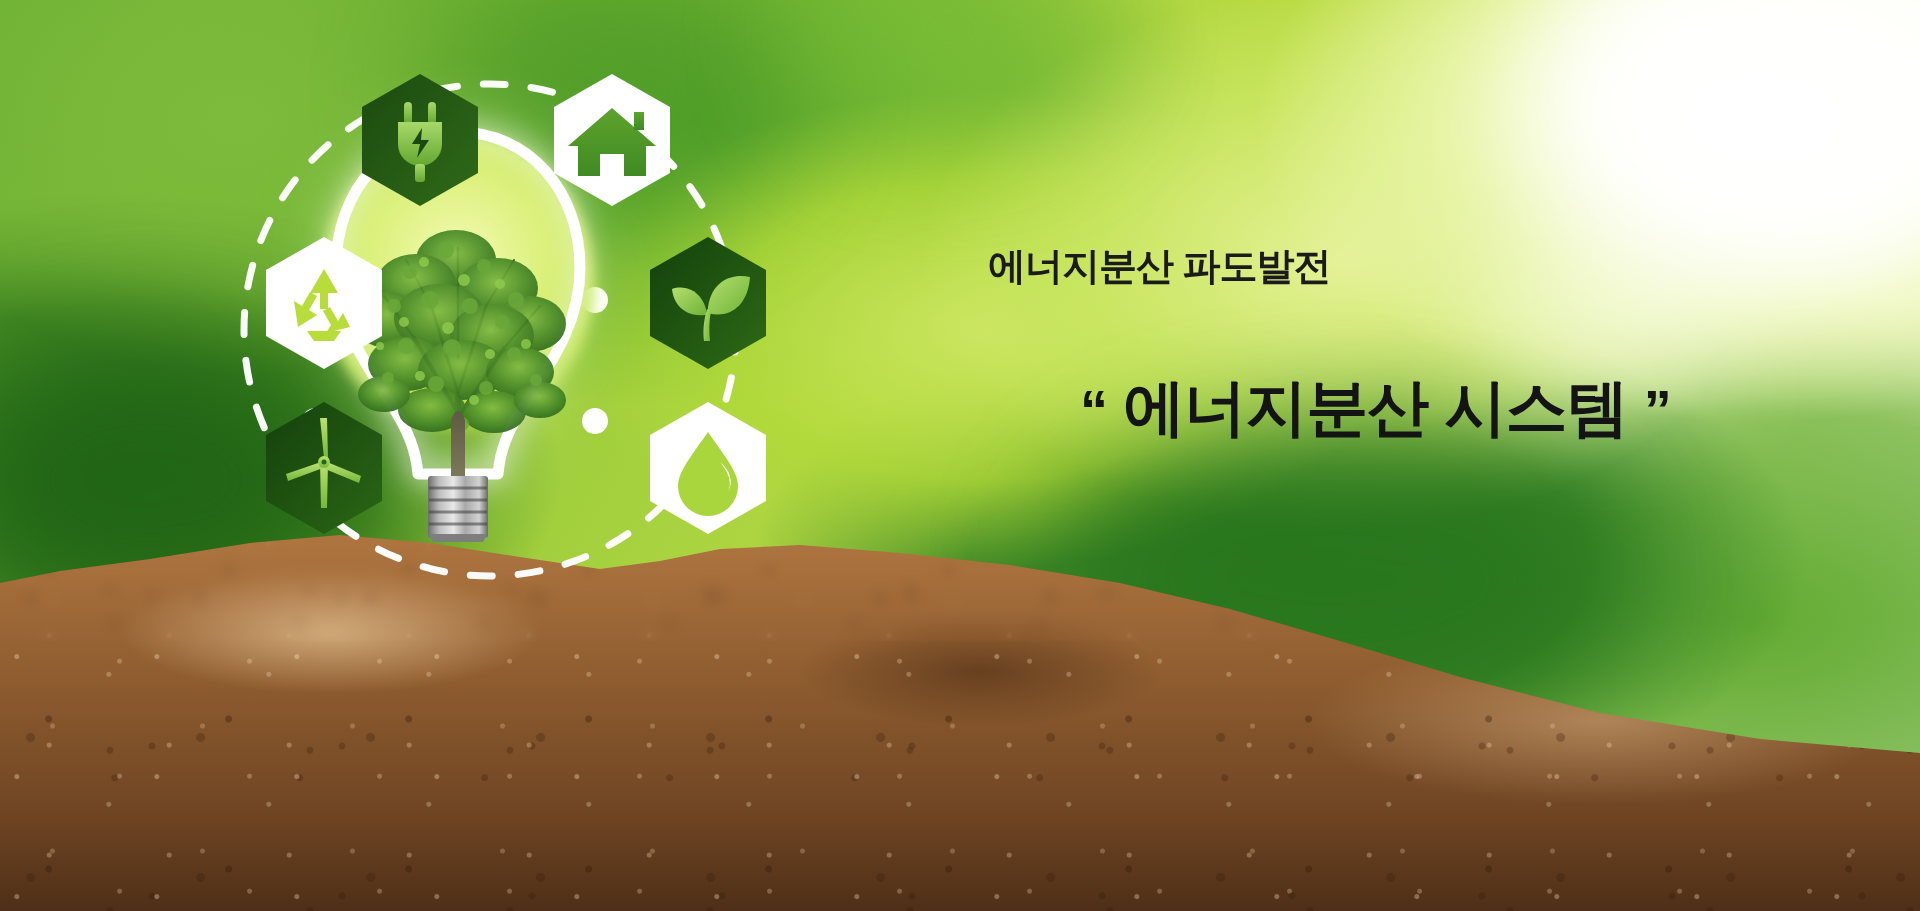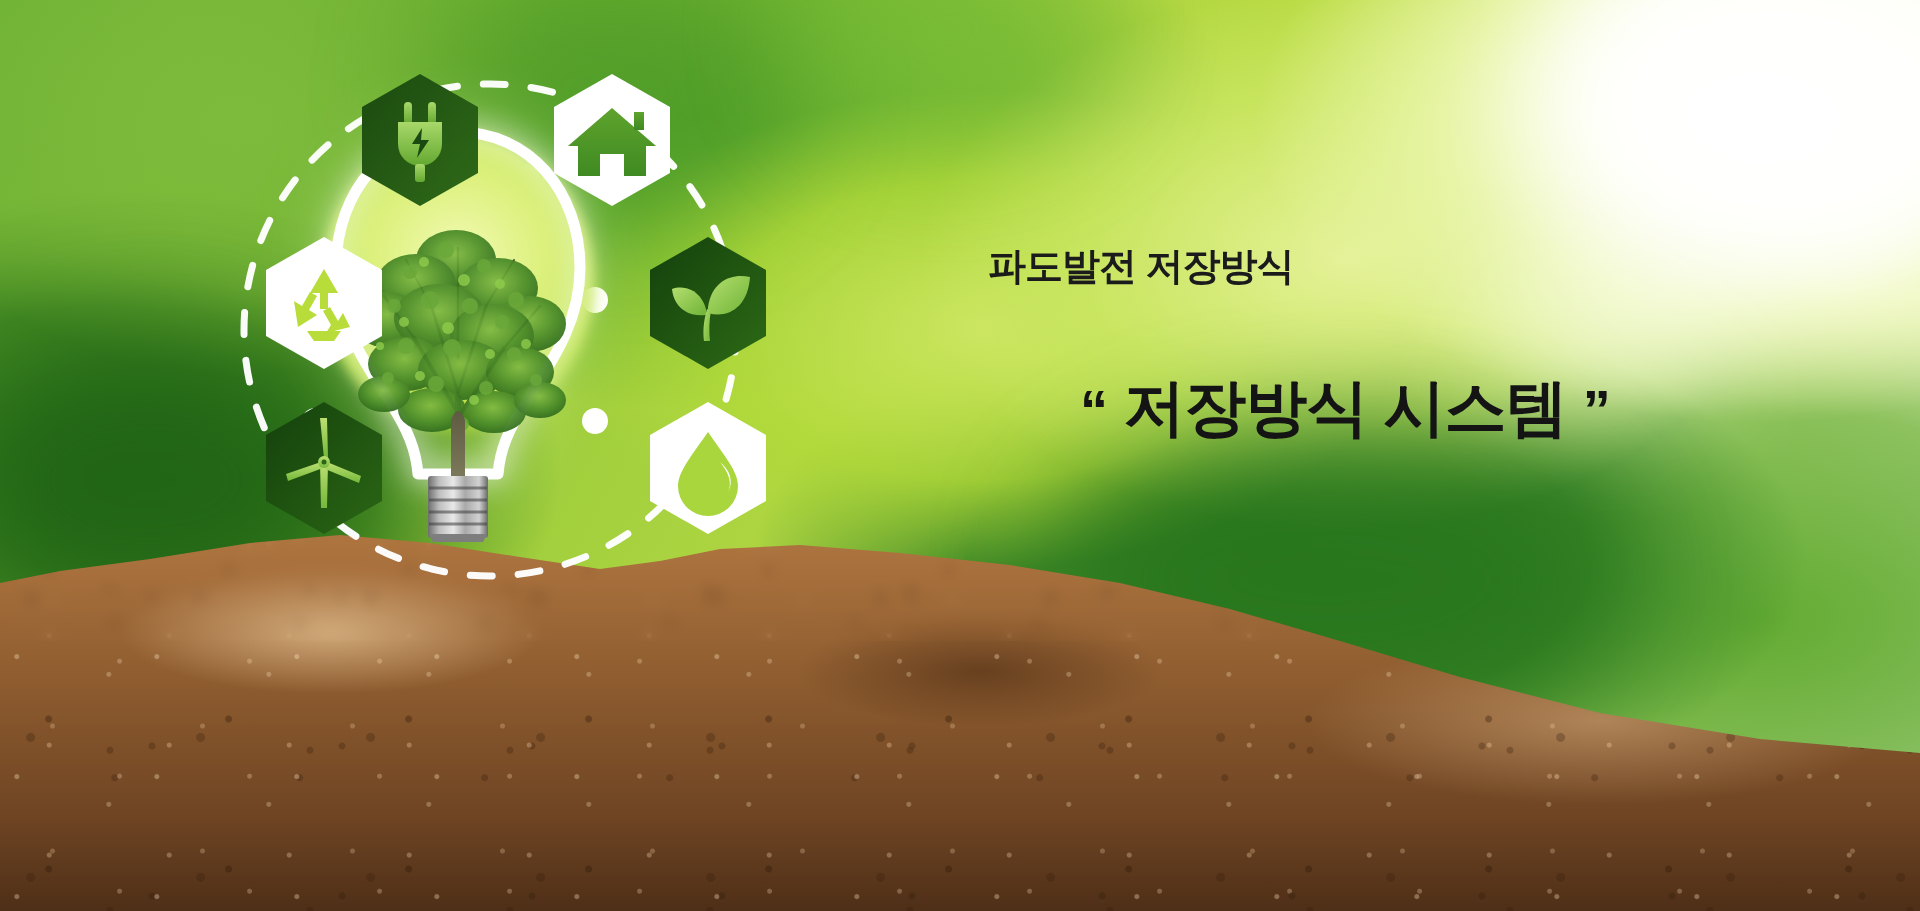--- a/index.html
+++ b/index.html
@@ -337,21 +337,21 @@
         <polygon points="60,2 118,35 118,101 60,134 2,101 2,35" fill="#ffffff"></polygon>
         <g fill="#a8d63c">
           <path d="M60 32 C 42 58, 30 72, 30 86 A 30 30 0 0 0 90 86 C 90 72, 78 58, 60 32 Z"></path>
         </g>
         <path d="M72 62 C 82 74, 84 84, 80 92 C 86 82, 82 70, 72 62 Z" fill="#ffffff"></path>
       </svg>
     </div>
   </div>
 
   <div class="copy">
-    <div class="kicker">파도발전 저장방식</div>
+    <div class="kicker">에너지분산 파도발전</div>
     <div class="headline">
       <span class="q">“</span>
-      <span>저장방식 시스템</span>
+      <span>에너지분산 시스템</span>
       <span class="q">”</span>
     </div>
   </div>
 
 </div>
 
 </body></html>

